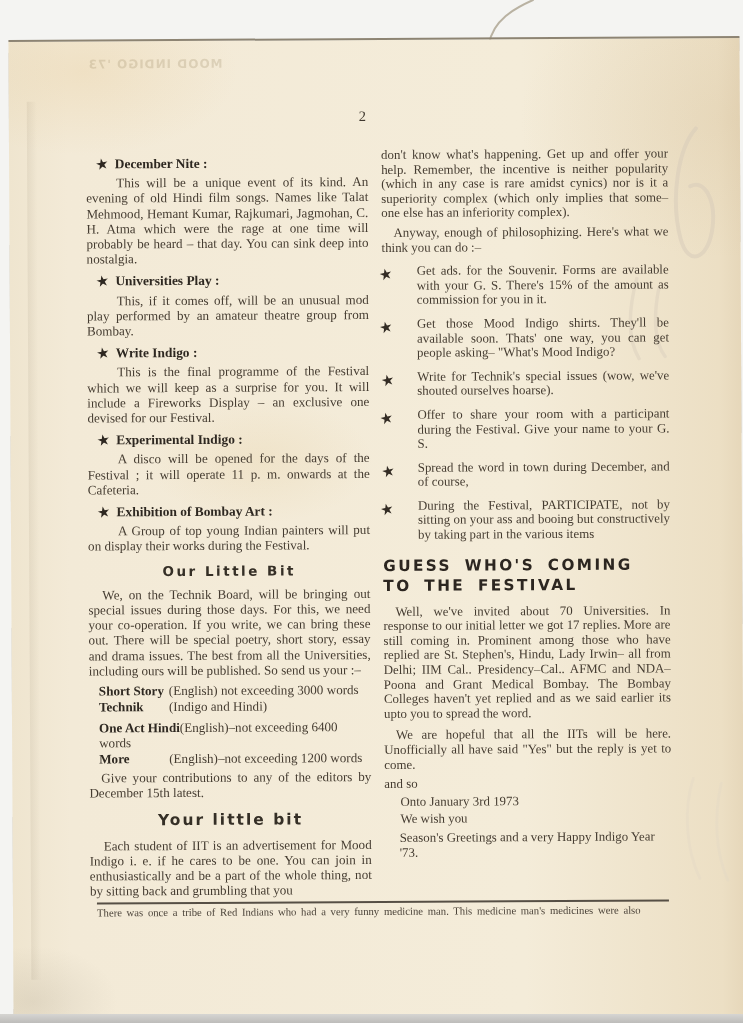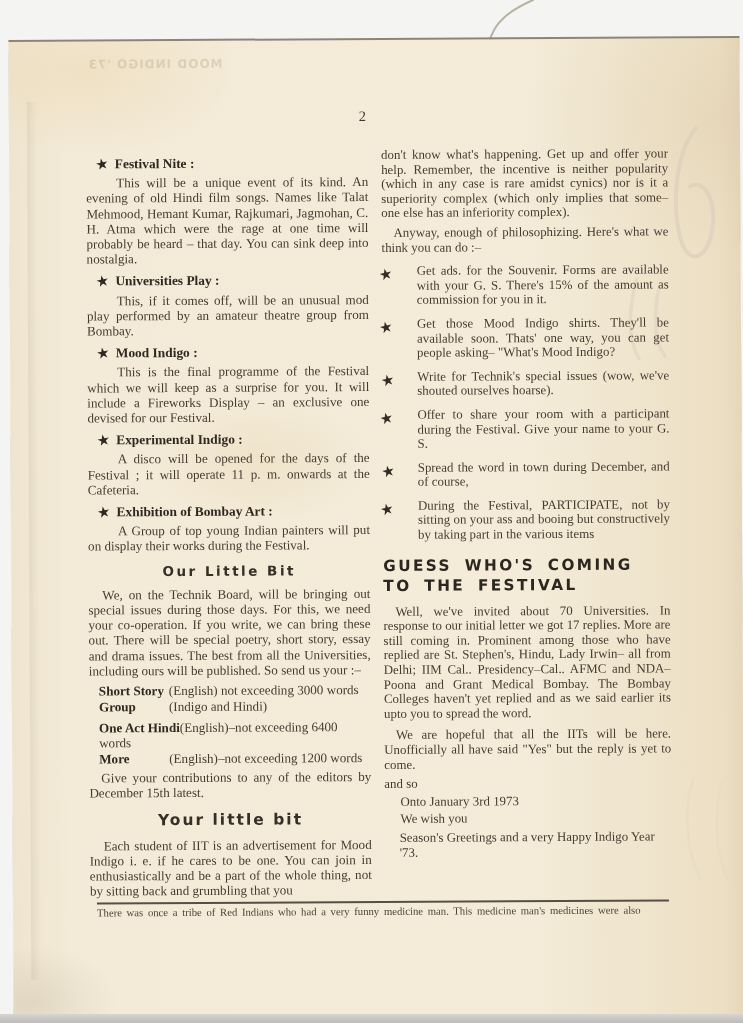--- a/index.html
+++ b/index.html
@@ -101,31 +101,31 @@
   </svg>
   <svg class="ghost-writing2" width="70" height="120" viewBox="0 0 70 120">
     <path d="M20,10 C10,40 12,80 26,110 M48,15 C40,50 42,85 54,112" stroke="#e2d8c6" stroke-width="3" fill="none" stroke-linecap="round"></path>
   </svg>
 
   <div class="page-number">2</div>
 
   <div class="col col-left">
 
     <div class="starhead">
-      <span class="star">★</span><span>Festival Nite :</span>
+      <span class="star">★</span><span>December Nite :</span>
     </div>
     <p class="para indent30">This will be a unique event of its kind.  An evening of old Hindi film songs.  Names like Talat Mehmood, Hemant Kumar, Rajkumari, Jagmohan, C. H. Atma which were the rage at one time will probably be heard – that day.   You can sink deep into nostalgia.</p>
 
     <div class="starhead">
       <span class="star">★</span><span>Universities Play :</span>
     </div>
     <p class="para indent30">This, if it comes off, will be an unusual mod play performed by an amateur theatre group from Bombay.</p>
 
     <div class="starhead">
-      <span class="star">★</span><span>Mood Indigo :</span>
+      <span class="star">★</span><span>Write Indigo :</span>
     </div>
     <p class="para indent30">This is the final programme of the Festival which we will keep as a surprise for you.  It will include a Fireworks Display – an exclusive one devised for our Festival.</p>
 
     <div class="starhead">
       <span class="star">★</span><span>Experimental Indigo :</span>
     </div>
     <p class="para indent30">A disco will be opened for  the days of the Festival ; it will operate 11 p. m.  onwards at the Cafeteria.</p>
 
     <div class="starhead">
       <span class="star">★</span><span>Exhibition of Bombay Art :</span>
@@ -133,21 +133,21 @@
     <p class="para indent30">A Group of top young Indian painters will put on display their works during the Festival.</p>
 
     <div class="center-head">Our Little Bit</div>
     <p class="para indent14">We, on the Technik Board, will be bringing out special issues during those days.  For this, we need your co-operation.  If you write, we can bring these out.  There will be special poetry, short story, essay and drama issues.  The best from all the Universities, including ours will be published.  So send us your :–</p>
 
     <div class="sublist">
       <div class="subrow">
         <span class="term">Short Story</span><span>(English) not exceeding 3000 words</span>
       </div>
       <div class="subrow">
-        <span class="term">Group</span><span>(Indigo and Hindi)</span>
+        <span class="term">Technik</span><span>(Indigo and Hindi)</span>
       </div>
       <div class="subrow gap">
         <span class="term">One Act Hindi</span><span>(English)–not exceeding 6400 words</span>
       </div>
       <div class="subrow">
         <span class="term">More</span><span>(English)–not exceeding 1200 words</span>
       </div>
     </div>
     <p class="para indent12">Give your contributions to any of the editors by December 15th latest.</p>
 

